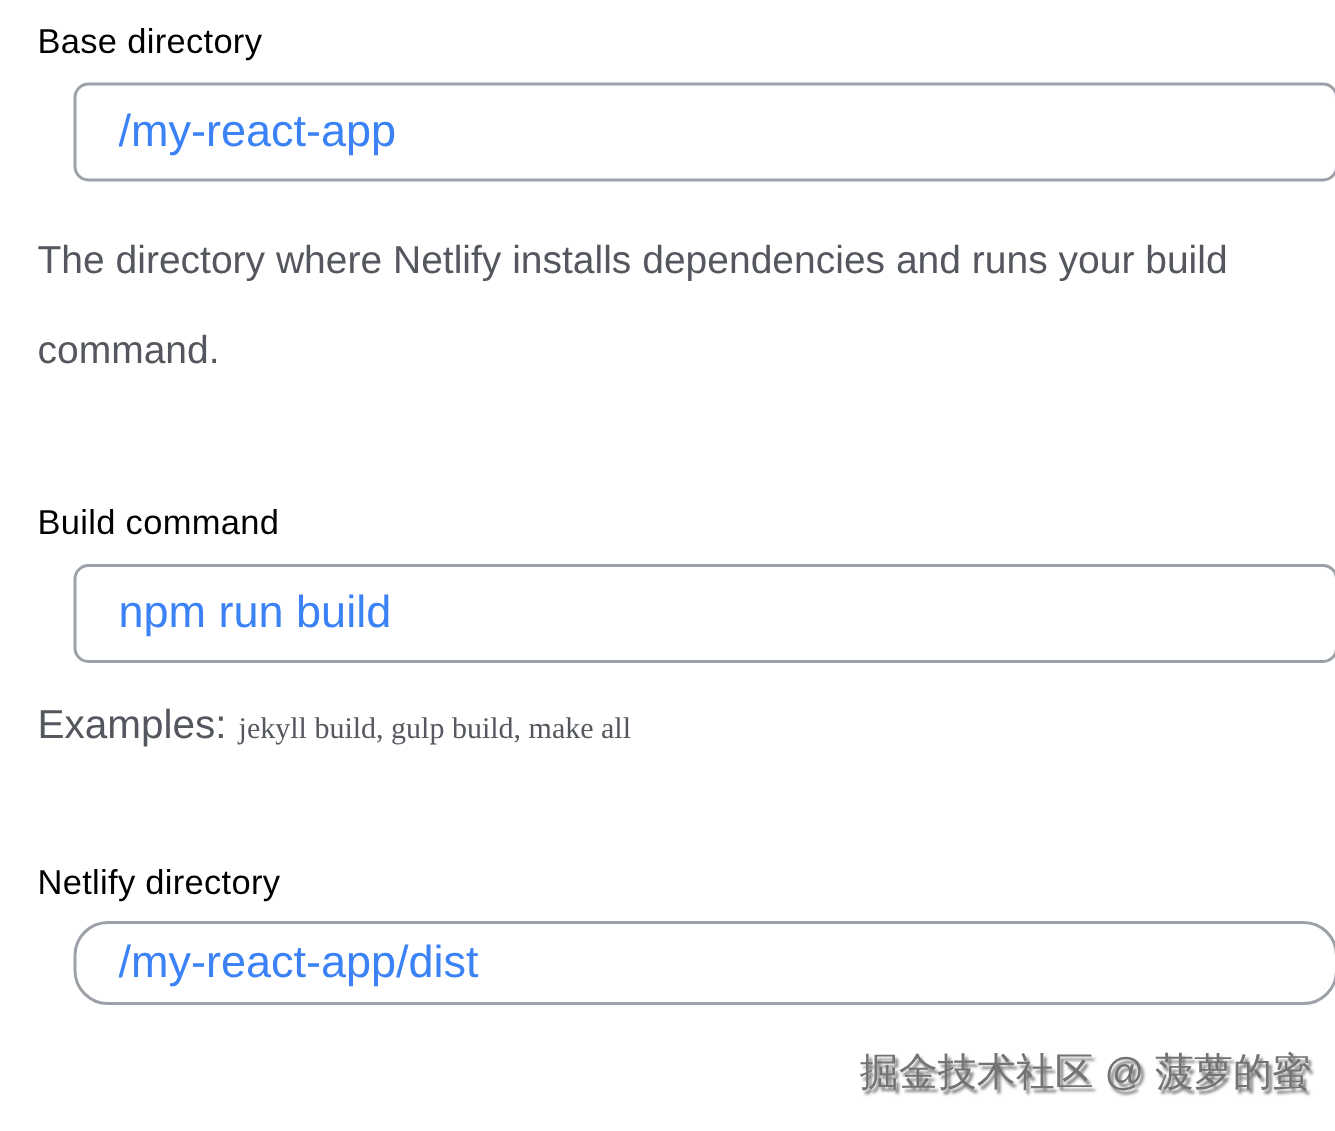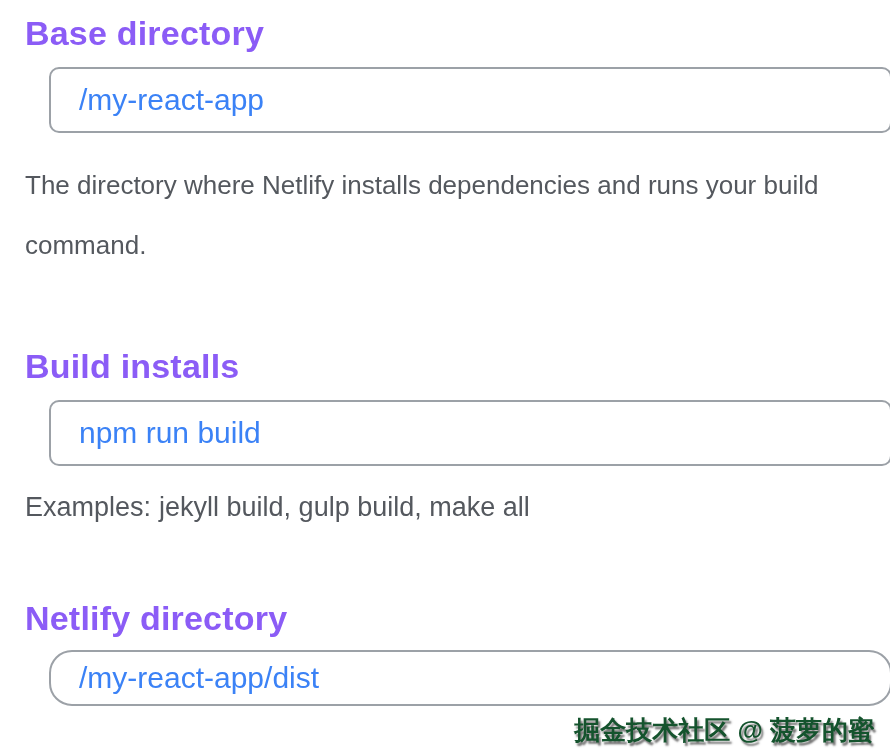--- a/index.html
+++ b/index.html
@@ -10,23 +10,23 @@
     font-family: "Liberation Sans", "DejaVu Sans", sans-serif;
     overflow: hidden;
   }
   .page {
     position: relative;
     width: 890px;
     height: 754px;
     padding: 14px 22px 0 25px;
   }
   .field-label {
-    font-size: 34px;
-    font-weight: 700;
-    color: #8b5cf6;
+    font-size: 23px;
+    font-weight: 400;
+    color: #000000;
     letter-spacing: 0.2px;
     margin-bottom: 14px;
   }
   .text-input {
     display: block;
     width: 100%;
     height: 66px;
     border: 2px solid #9ca1a7;
     border-radius: 10px;
     background: #ffffff;
@@ -49,55 +49,55 @@
     margin-top: 26px;
     font-size: 27px;
     color: #54585e;
     white-space: nowrap;
   }
   .examples-prefix {
     margin-right: 8px;
     text-align: right;
   }
   .mono {
-    font-family: Liberation Sans, sans-serif;
-    font-size: 27px;
+    font-family: Liberation Serif, serif;
+    font-size: 20px;
     color: #54585e;
   }
   .field-base     { margin-top: 0; }
   .field-build    { margin-top: 72px; }
   .field-publish  { margin-top: 76px; }
   .field-publish .field-label { margin-bottom: 12px; }
   .field-publish .text-input  { height: 56px; border-radius: 23px; }
   .field-publish .examples-line { margin-top: 22px; }
   .watermark {
     position: absolute;
     right: 16px;
-    bottom: 6px;
+    bottom: 22px;
     font-size: 26px;
-    font-weight: 700;
-    color: #14532d;
+    font-weight: 400;
+    color: #737373;
     text-shadow: 2px 3px 2px rgba(90, 90, 90, 0.85);
     white-space: nowrap;
     pointer-events: none;
   }
 </style>
 </head>
 <body>
 
 <div class="page">
 
   <div class="field field-base">
     <div class="field-label">Base directory</div>
     <input class="text-input" type="text" value="/my-react-app" style="">
     <div class="help-text">The directory where Netlify installs dependencies and runs your build command.</div>
   </div>
 
   <div class="field field-build">
-    <div class="field-label">Build installs</div>
+    <div class="field-label">Build command</div>
     <input class="text-input" type="text" value="npm run build" style="">
     <div class="examples-line">
       <span class="examples-prefix">Examples:</span><span class="mono">jekyll build, gulp build, make all</span>
     </div>
   </div>
 
   <div class="field field-publish">
     <div class="field-label">Netlify directory</div>
     <input class="text-input" type="text" value="/my-react-app/dist" style="">
   </div>

